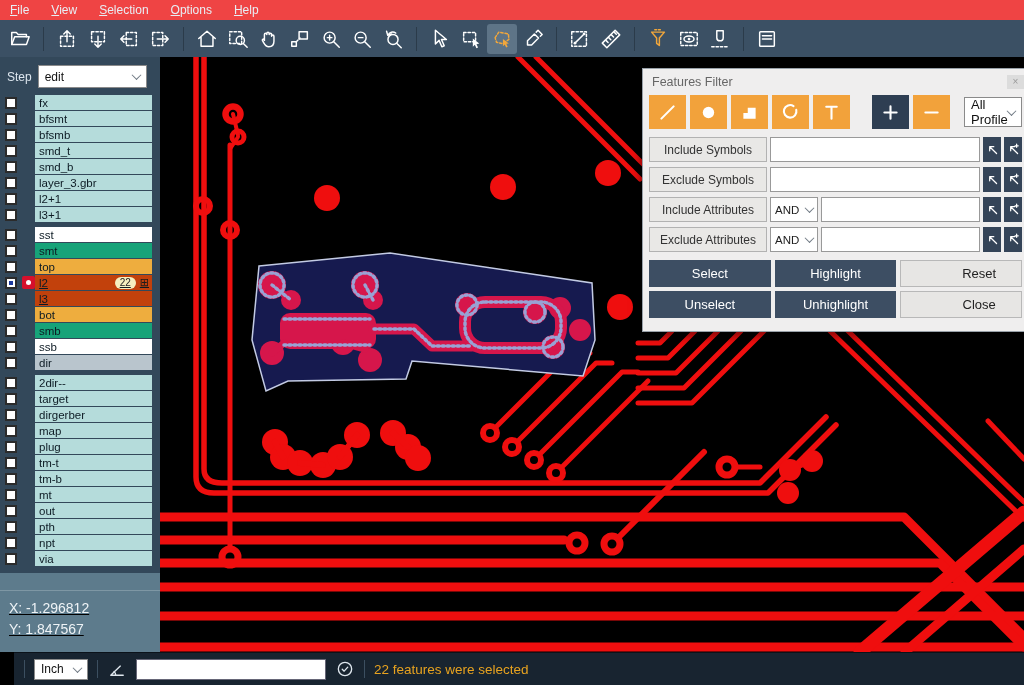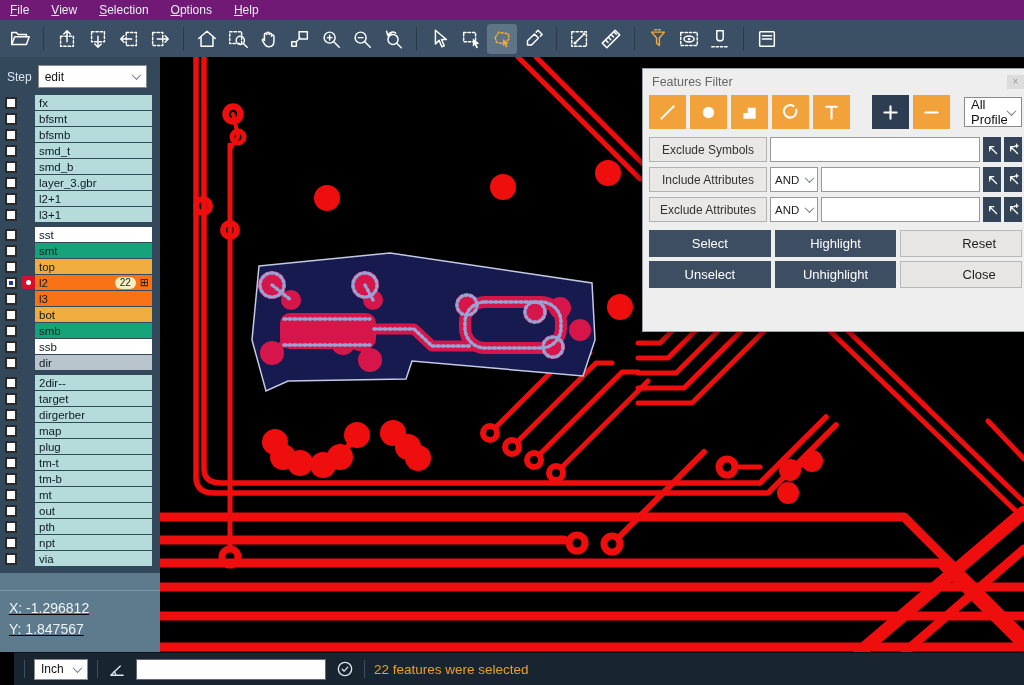--- a/index.html
+++ b/index.html
@@ -1,20 +1,20 @@
 <!DOCTYPE html>
 <html><head>
 <meta charset="utf-8">
 <style>
   * { box-sizing: border-box; margin: 0; padding: 0; }
   html,body { width:1024px; height:685px; overflow:hidden; font-family:"Liberation Sans",sans-serif; background:#000; }
   .app { width:1024px; height:685px; display:flex; flex-direction:column; }
 
   
-  .menubar { height:20px; background:#701a75; display:flex; align-items:center; gap:22px; padding:0 10px; }
+  .menubar { height:20px; background:#ef4444; display:flex; align-items:center; gap:22px; padding:0 10px; }
   .menu-item { font-size:12px; color:#e8eef4; cursor:default; }
   .menu-item::first-letter { text-decoration:underline; }
 
   
   .toolbar { height:37px; background:#3b5064; display:flex; align-items:center; padding:0 5px; gap:1px; }
   .tbtn { width:30px; height:30px; display:flex; align-items:center; justify-content:center; border-radius:3px; flex:0 0 auto; }
   .tbtn.active { background:#5e7487; }
   .tbtn svg { width:22px; height:22px; fill:none; stroke:#fff; stroke-width:1.6; stroke-linecap:round; stroke-linejoin:round; }
   .tbtn svg .dash { stroke-dasharray:2.6 2.1; }
   .tbtn svg .org { stroke:#f2a73b; }
@@ -35,21 +35,21 @@
   .lrow { display:flex; align-items:center; height:15px; margin-bottom:1px; }
   .cbcol { width:22px; display:flex; justify-content:center; align-items:center; }
   .cb { width:12px; height:12px; background:#fff; border:2px solid #2b2b2b; display:block; }
   .cb.on { background:#1d3a9e; box-shadow:inset 0 0 0 2px #fff; }
   .indcol { width:13px; display:flex; align-items:center; justify-content:center; }
   .ind { width:13px; height:13px; border-radius:2px; background:#d6102c; display:flex; align-items:center; justify-content:center; }
   .ind-dot { width:5px; height:5px; border-radius:50%; background:#fff; }
   .lname { flex:1; margin-right:8px; height:15px; display:flex; align-items:center; padding-left:4px; font-size:11.5px; color:#0d1b24; }
   .c-cyan { background:#b5dcdb; } .c-white { background:#ffffff; }
   .c-green { background:#17a379; } .c-orange { background:#eead3e; }
-  .c-gold { background:#f97316; } .c-gray { background:#b9c5cd; }
+  .c-gold { background:#c2410c;text-decoration:underline; } .c-gray { background:#b9c5cd; }
   .badge { margin-left:auto; background:#f6efc0; border-radius:7px; font-size:10px; padding:0 5px; line-height:12px; color:#222; }
   .grid-ic { font-size:11px; color:#1b1b1b; margin:0 3px 0 4px; line-height:11px; }
   .sb-bottom { flex:1; background:#5d7b8c; margin-top:2px; display:flex; flex-direction:column;text-decoration:underline; }
   .sb-fill { flex:1; }
   .sb-line { border-top:1px solid #7e97a4; margin-bottom:7px; }
   .coords { padding:0 9px 12px; font-size:14px; color:#eef3f6; line-height:1.5; }
 
   
   .canvas { position:relative; flex:1; background:#000; overflow:hidden; }
   .board { position:absolute; left:0; top:0; }
@@ -689,20 +689,34 @@
               </svg>
             </div>
           <div class="sp2"></div>
           <div class="selectbox profile-select">
             <span>All Profile</span>
             <span class="chev"></span>
           </div>
         </div>
         <div>
             <div class="frow">
+              <div class="flabel">Include Symbols</div>
+              <input class="ffield" style="">
+              <div class="abtn">
+                <svg viewBox="0 0 24 24">
+                  <path d="M18.5 18.5L7.5 7.5M7.5 14V7.5H14"></path>
+                </svg>
+              </div>
+              <div class="abtn">
+                <svg viewBox="0 0 24 24">
+                  <path d="M18.5 18.5L7.5 7.5M7.5 14V7.5H14M17 3.5v5M14.5 6h5"></path>
+                </svg>
+              </div>
+            </div>
+            <div class="frow">
               <div class="flabel">Exclude Symbols</div>
               <input class="ffield" style="">
               <div class="abtn">
                 <svg viewBox="0 0 24 24">
                   <path d="M18.5 18.5L7.5 7.5M7.5 14V7.5H14"></path>
                 </svg>
               </div>
               <div class="abtn">
                 <svg viewBox="0 0 24 24">
                   <path d="M18.5 18.5L7.5 7.5M7.5 14V7.5H14M17 3.5v5M14.5 6h5"></path>

